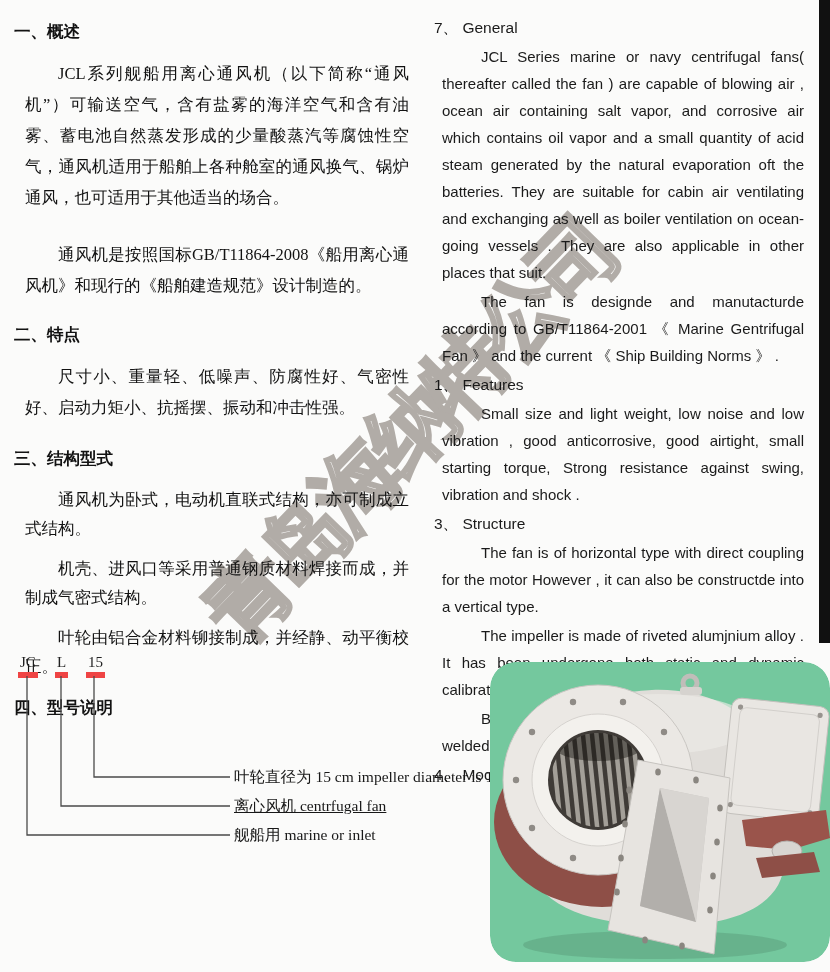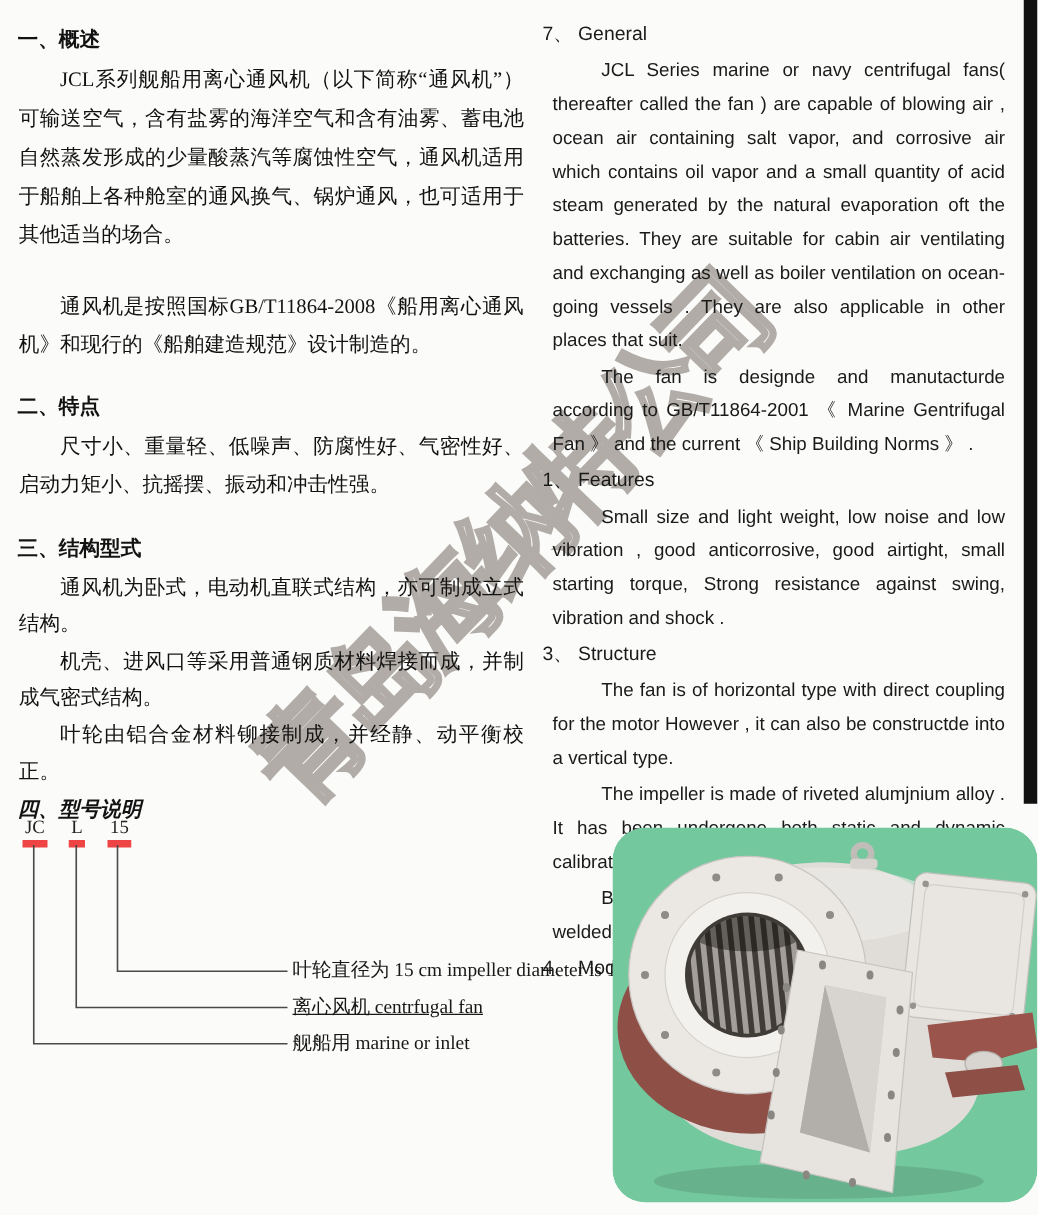--- a/index.html
+++ b/index.html
@@ -22,22 +22,22 @@
   .edge-strip{position:absolute;right:0;top:0;width:11px;height:643px;background:#111;z-index:4;}
 
   
   .col-left{
     position:absolute;left:14px;top:16px;width:406px;z-index:2;
     font-size:16.5px;line-height:31px;text-align:justify;color:#121212;
   }
   .cn-h{font-weight:700;margin:0;font-size:16.5px;}
   .cn-h.h2{margin-top:18px;}
   .cn-h.h3{margin-top:20px;}
-  .cn-h.h4{font-style:italic;}
-  .cn-p{margin:1px;text-indent:2em;}
+  .cn-h.h4{}
+  .cn-p{margin:11px;text-indent:2em;}
   .cn-p.para-gap{margin-top:26px;}
   .cn-p.tight{line-height:29px;}
 
   
   .col-right{
     position:absolute;left:434px;top:12px;width:378px;z-index:2;
     font-family:"Liberation Sans", sans-serif;
     font-size:15px;line-height:27px;text-align:justify;color:#1a1a1a;
   }
   .en-h{margin:2px 0;font-weight:400;font-size:15.5px;}

